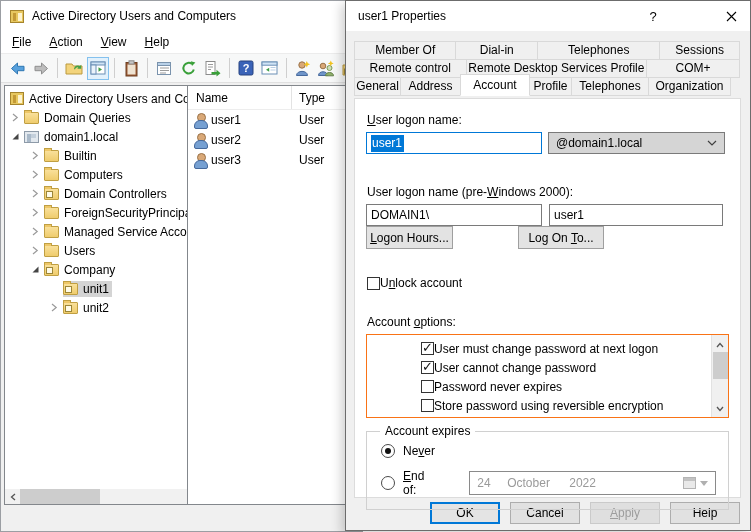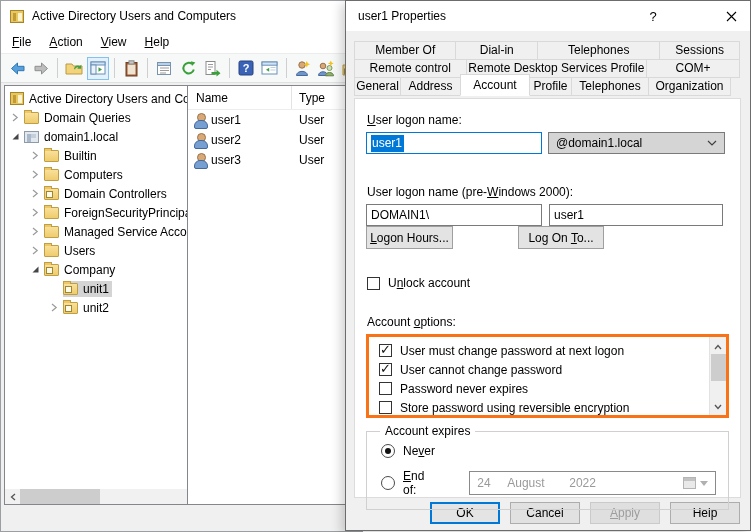--- a/index.html
+++ b/index.html
@@ -70,26 +70,26 @@
   .lbl { margin:6px 0 5px 1px; }
   .frow { display:flex; }
   .txtbox { height:22px; border:1px solid #7a7a7a; background:#fff; font-family:"Liberation Sans",sans-serif; font-size:12px; padding:0 4px; }
   .logon-input { width:176px; border-color:#0078d7; display:flex; align-items:center; }
   .selspan { background:#0078d7; color:#fff; padding:1px 2px 2px 1px; }
   .combo { width:177px; height:22px; margin-left:6px; background:#d5d5d5; border:1px solid #7a7a7a; display:flex; align-items:center; justify-content:space-between; padding:0 7px; }
   .pre-dom { width:176px; } .pre-usr { width:174px; margin-left:7px; }
   .btn { height:23px; background:#e3e3e3; border:1px solid #9f9f9f; font-family:"Liberation Sans",sans-serif; font-size:12px; }
   .btnrow { display:flex;gap:48px; }
   .btn-lh { width:87px; } .btn-lt { width:86px; margin-left:17px; }
-  .cbrow { display:flex; align-items:center; gap:8px; }
+  .cbrow { display:flex; align-items:center; }
   .unlock-row { margin-top:27px; margin-left:1px; }
   .cb { width:13px; height:13px; border:1px solid #333; background:#fff; position:relative; flex:0 0 13px; }
   .cb.checked::after { content:"✓"; position:absolute; left:0; top:-3px; font-size:13px; color:#111; }
   .opts-lbl { margin-top:25px; margin-left:1px; }
-  .listbox { margin-top:5px; height:84px; border:3px solid #f97316; background:#fff; position:relative; padding-top:4px; }
+  .listbox { margin-top:5px; height:84px; border:1px solid #f97316; background:#fff; position:relative; padding-top:4px;padding-left:44px; }
   .opt-row { height:19px; padding-left:10px; }
   .lb-scroll { position:absolute; top:0; right:0; bottom:0; width:17px; background:#f0f0f0; border-left:1px solid #e2e2e2; }
   .lb-up { position:absolute; top:2px; left:0; width:16px; text-align:center; }
   .lb-down { position:absolute; bottom:2px; left:0; width:16px; text-align:center; }
   .lb-thumb { position:absolute; top:17px; left:1px; width:15px; height:27px; background:#cdcdcd; }
   .groupbox { margin-top:13px; border:1px solid #d0d0d0; position:relative; padding:10px 12px 12px 12px; }
   .gb-label { position:absolute; top:-8px; left:13px; background:#fff; padding:0 5px; }
   .radio-row { display:flex; align-items:center; margin-left:2px; }
   .radio-row.first { margin-top:2px; margin-bottom:11px; }
   .radio { width:14px; height:14px; border:1px solid #4a4a4a; border-radius:50%; background:#fff; position:relative; flex:0 0 14px; }
@@ -455,21 +455,21 @@
         <span class="gb-label">Account expires</span>
         <div class="radio-row first">
           <span class="radio on"></span>
           <span class="rlabel">Ne<u>v</u>er</span>
         </div>
         <div class="radio-row">
           <span class="radio"></span>
           <span class="rlabel"><u>E</u>nd of:</span>
           <div class="datefield">
             <span class="d-day">24</span>
-            <span class="d-month">August</span>
+            <span class="d-month">October</span>
             <span class="d-year">2022</span>
             <span class="cal-wrap">
               <span class="cal-icon"></span>
               <span class="cal-chev"></span>
             </span>
           </div>
         </div>
       </div>
     </div>
 

